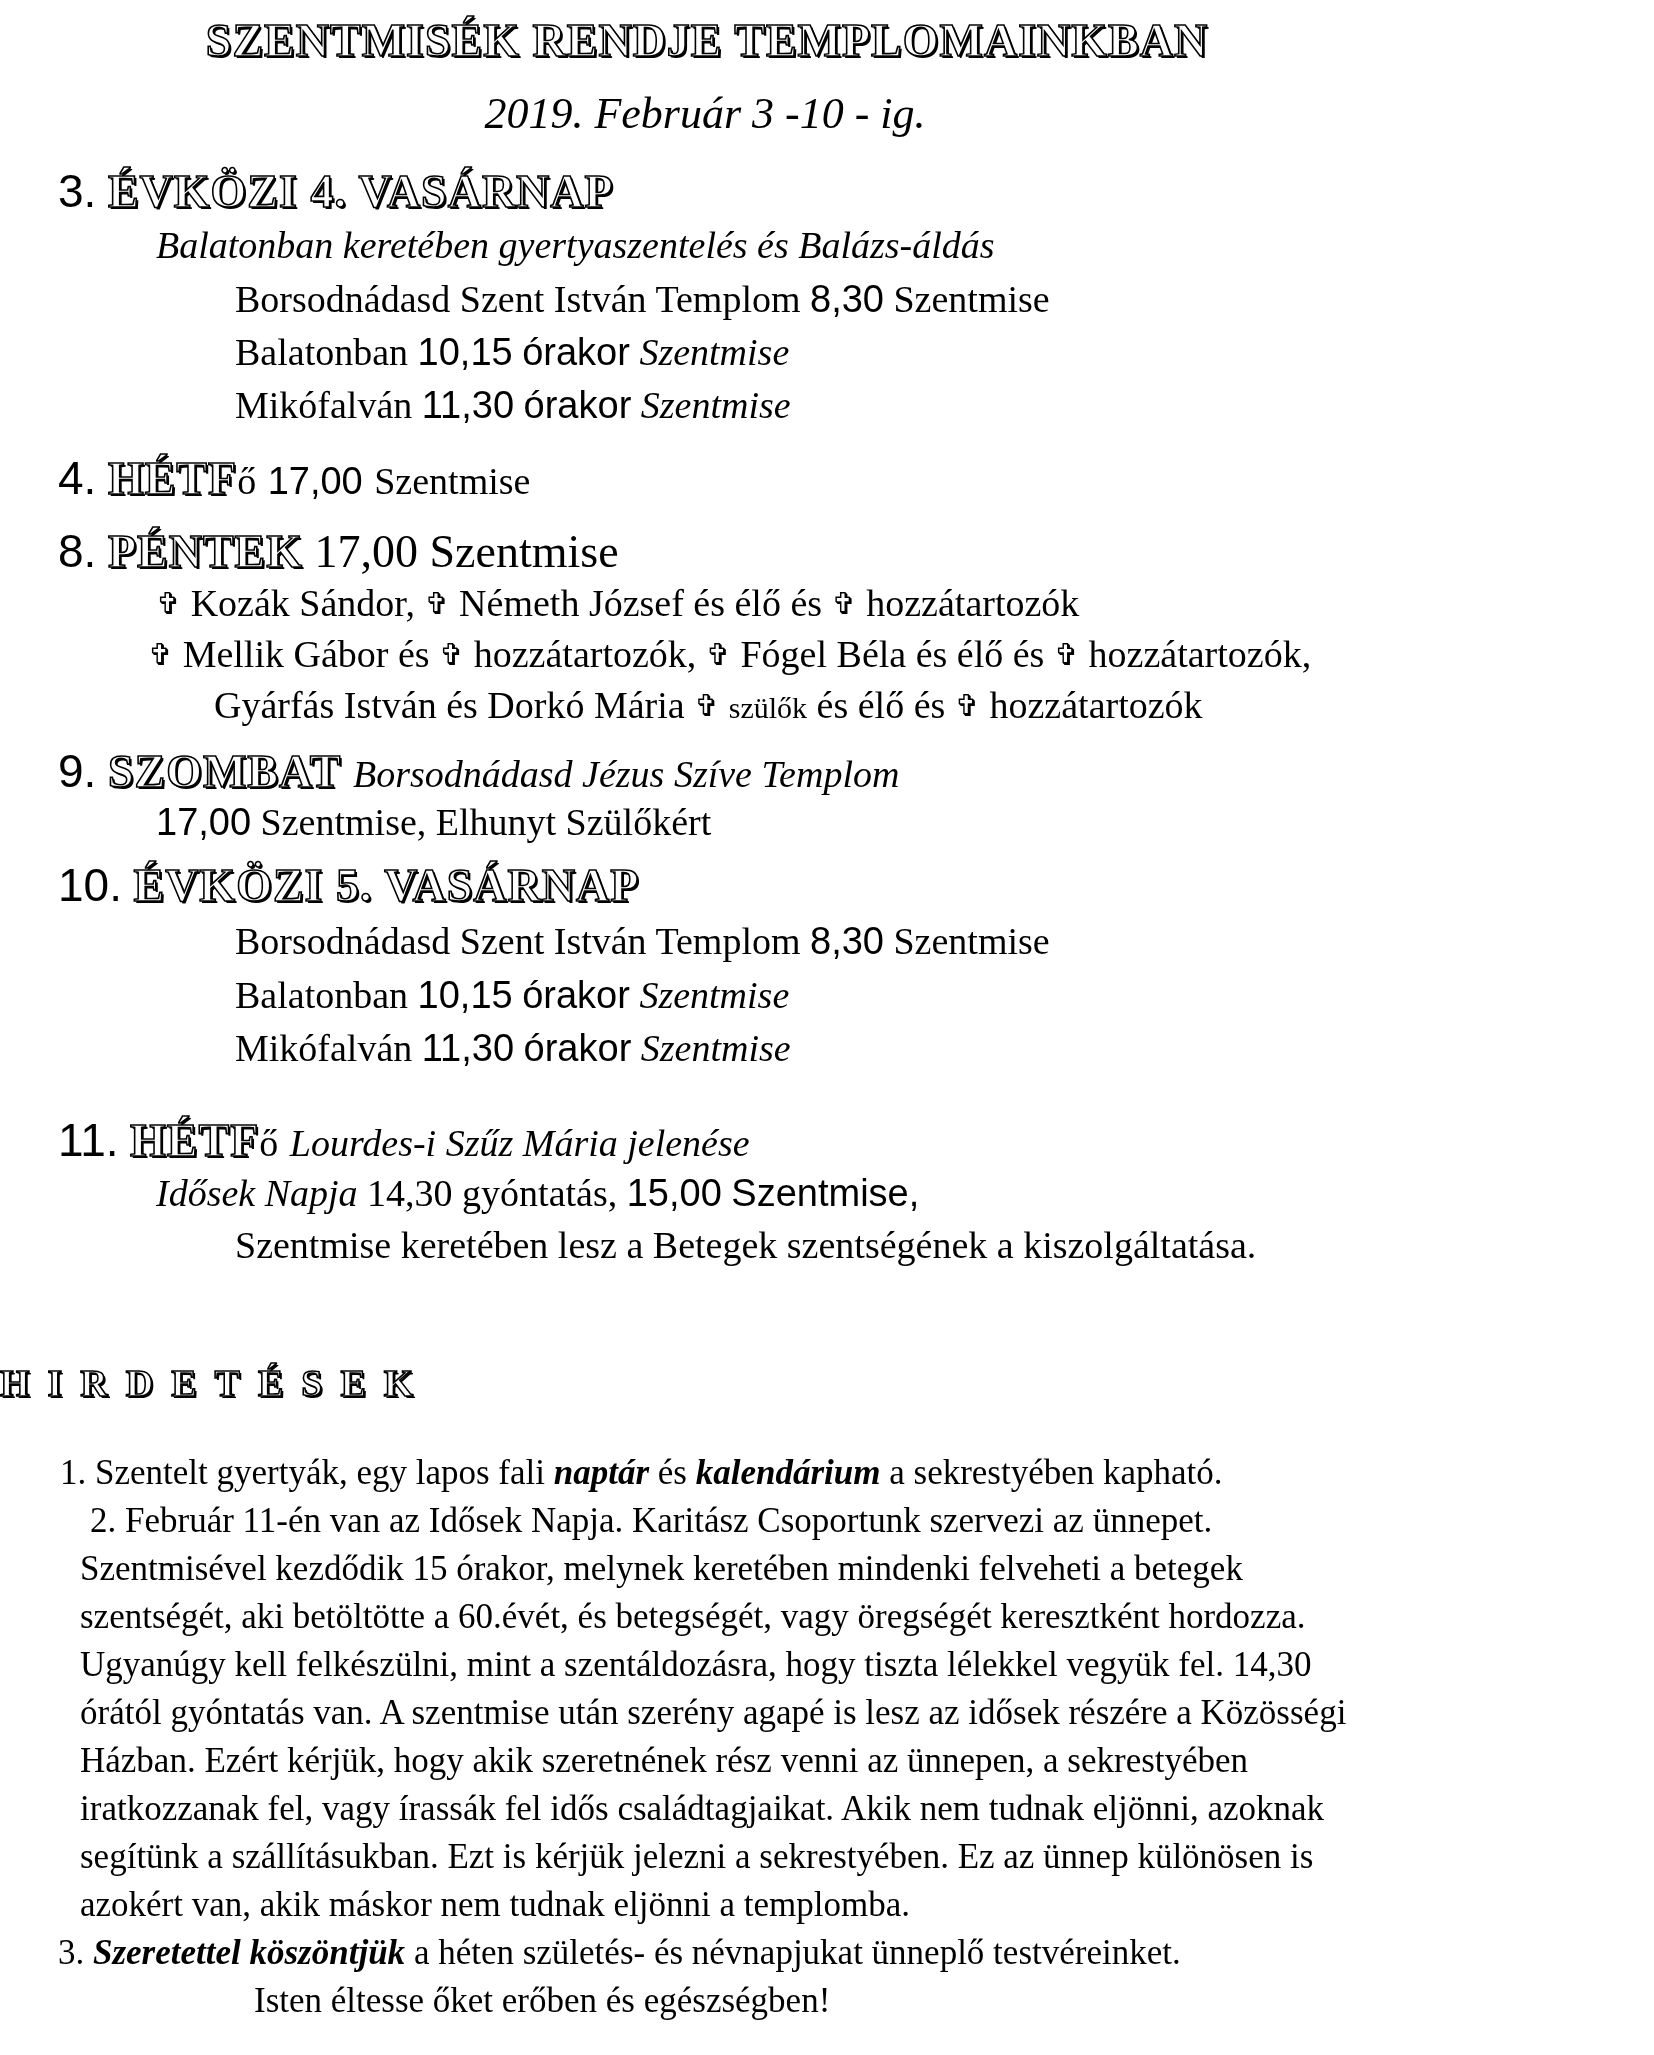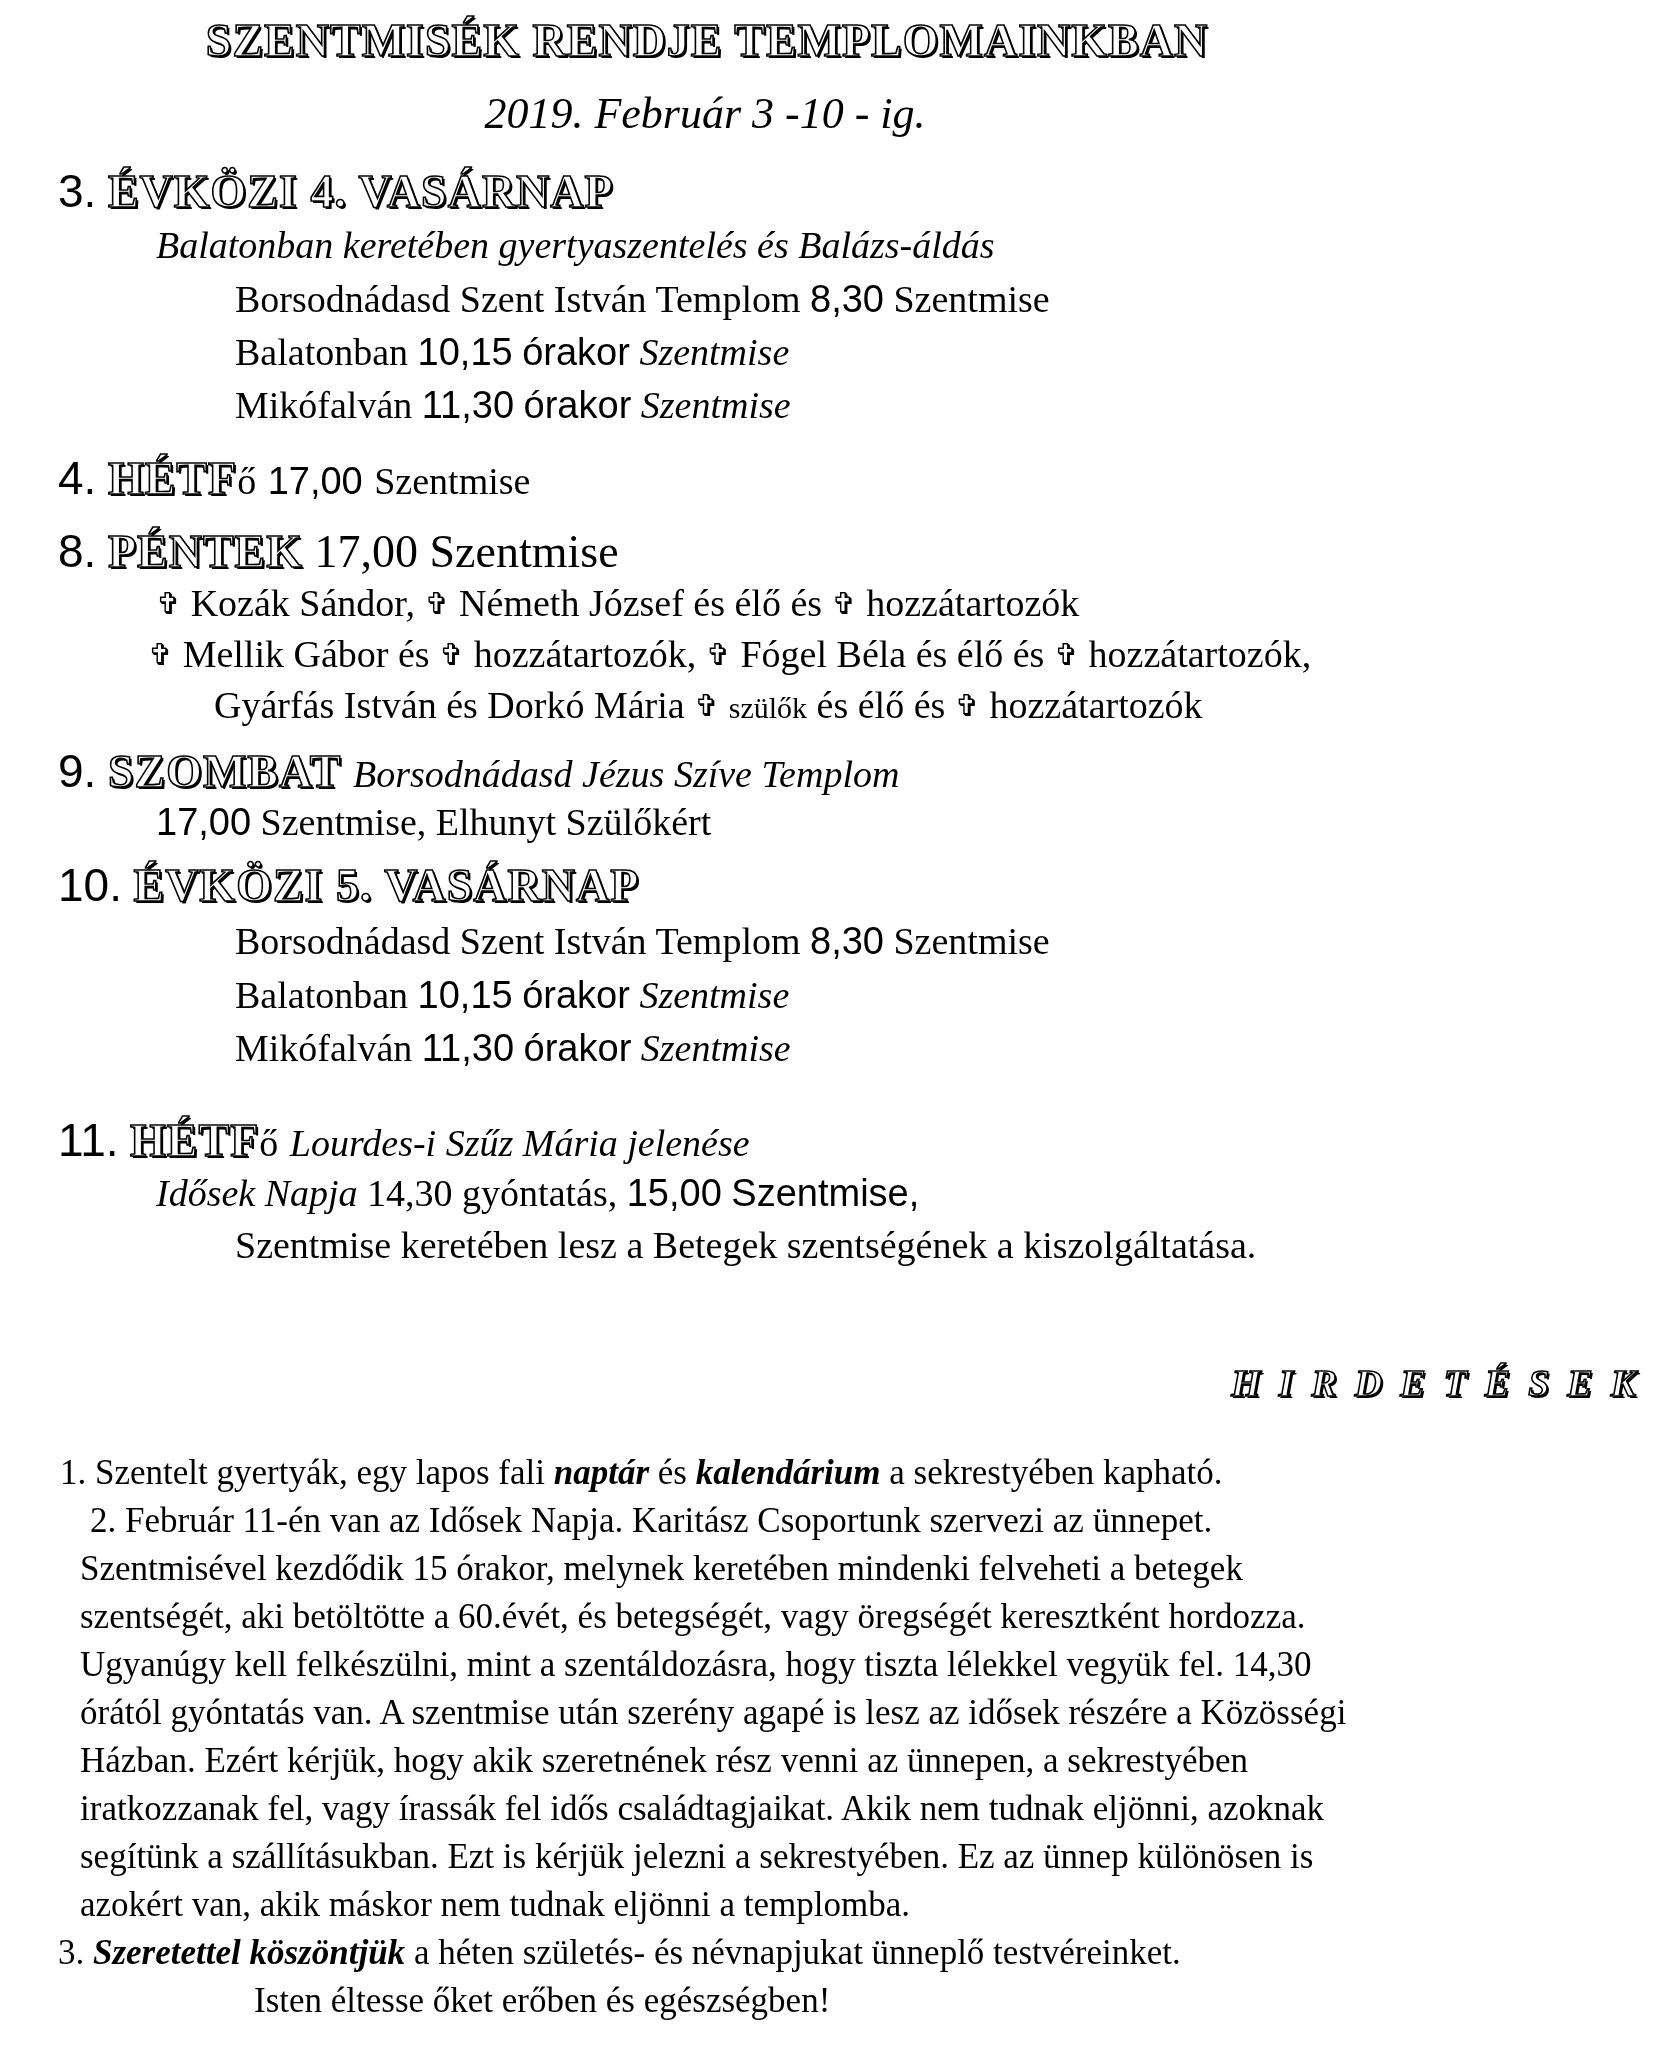--- a/index.html
+++ b/index.html
@@ -11,21 +11,21 @@
   .serif { font-family:"Liberation Serif", serif; }
   .it { font-style:italic; }
   .bi { font-style:italic; font-weight:bold; }
   .title { left:0; width:1414px; text-align:center; top:18px; font-size:46px; }
   .date { left:0; width:1396px; text-align:center; top:92px; font-size:44px; font-style:italic;margin-left:7px; }
   .day { font-size:46px; }
   .day .num { font-family:"Liberation Sans", sans-serif; }
   .line { font-size:38px; }
   .small { font-size:30px; }
   .cross { font-family:"DejaVu Sans", sans-serif; font-size:30px; display:inline-block; transform:translateY(-2px); }
-  .hird { left:0; width:1654px; text-align:right; top:1364px; font-size:38px; letter-spacing:18px;font-style:italic; }
+  .hird { left:0; width:1654px; text-align:left; top:1364px; font-size:38px; letter-spacing:18px; }
   .ann { font-size:35px; }
 </style>
 </head>
 <body>
 
 <div class="abs title deco">SZENTMISÉK RENDJE TEMPLOMAINKBAN</div>
 <div class="abs date serif">2019. Február 3 -10 - ig.</div>
 
 <div class="abs day" style="left:58px; top:168px;">
   <span class="num">3.</span>

